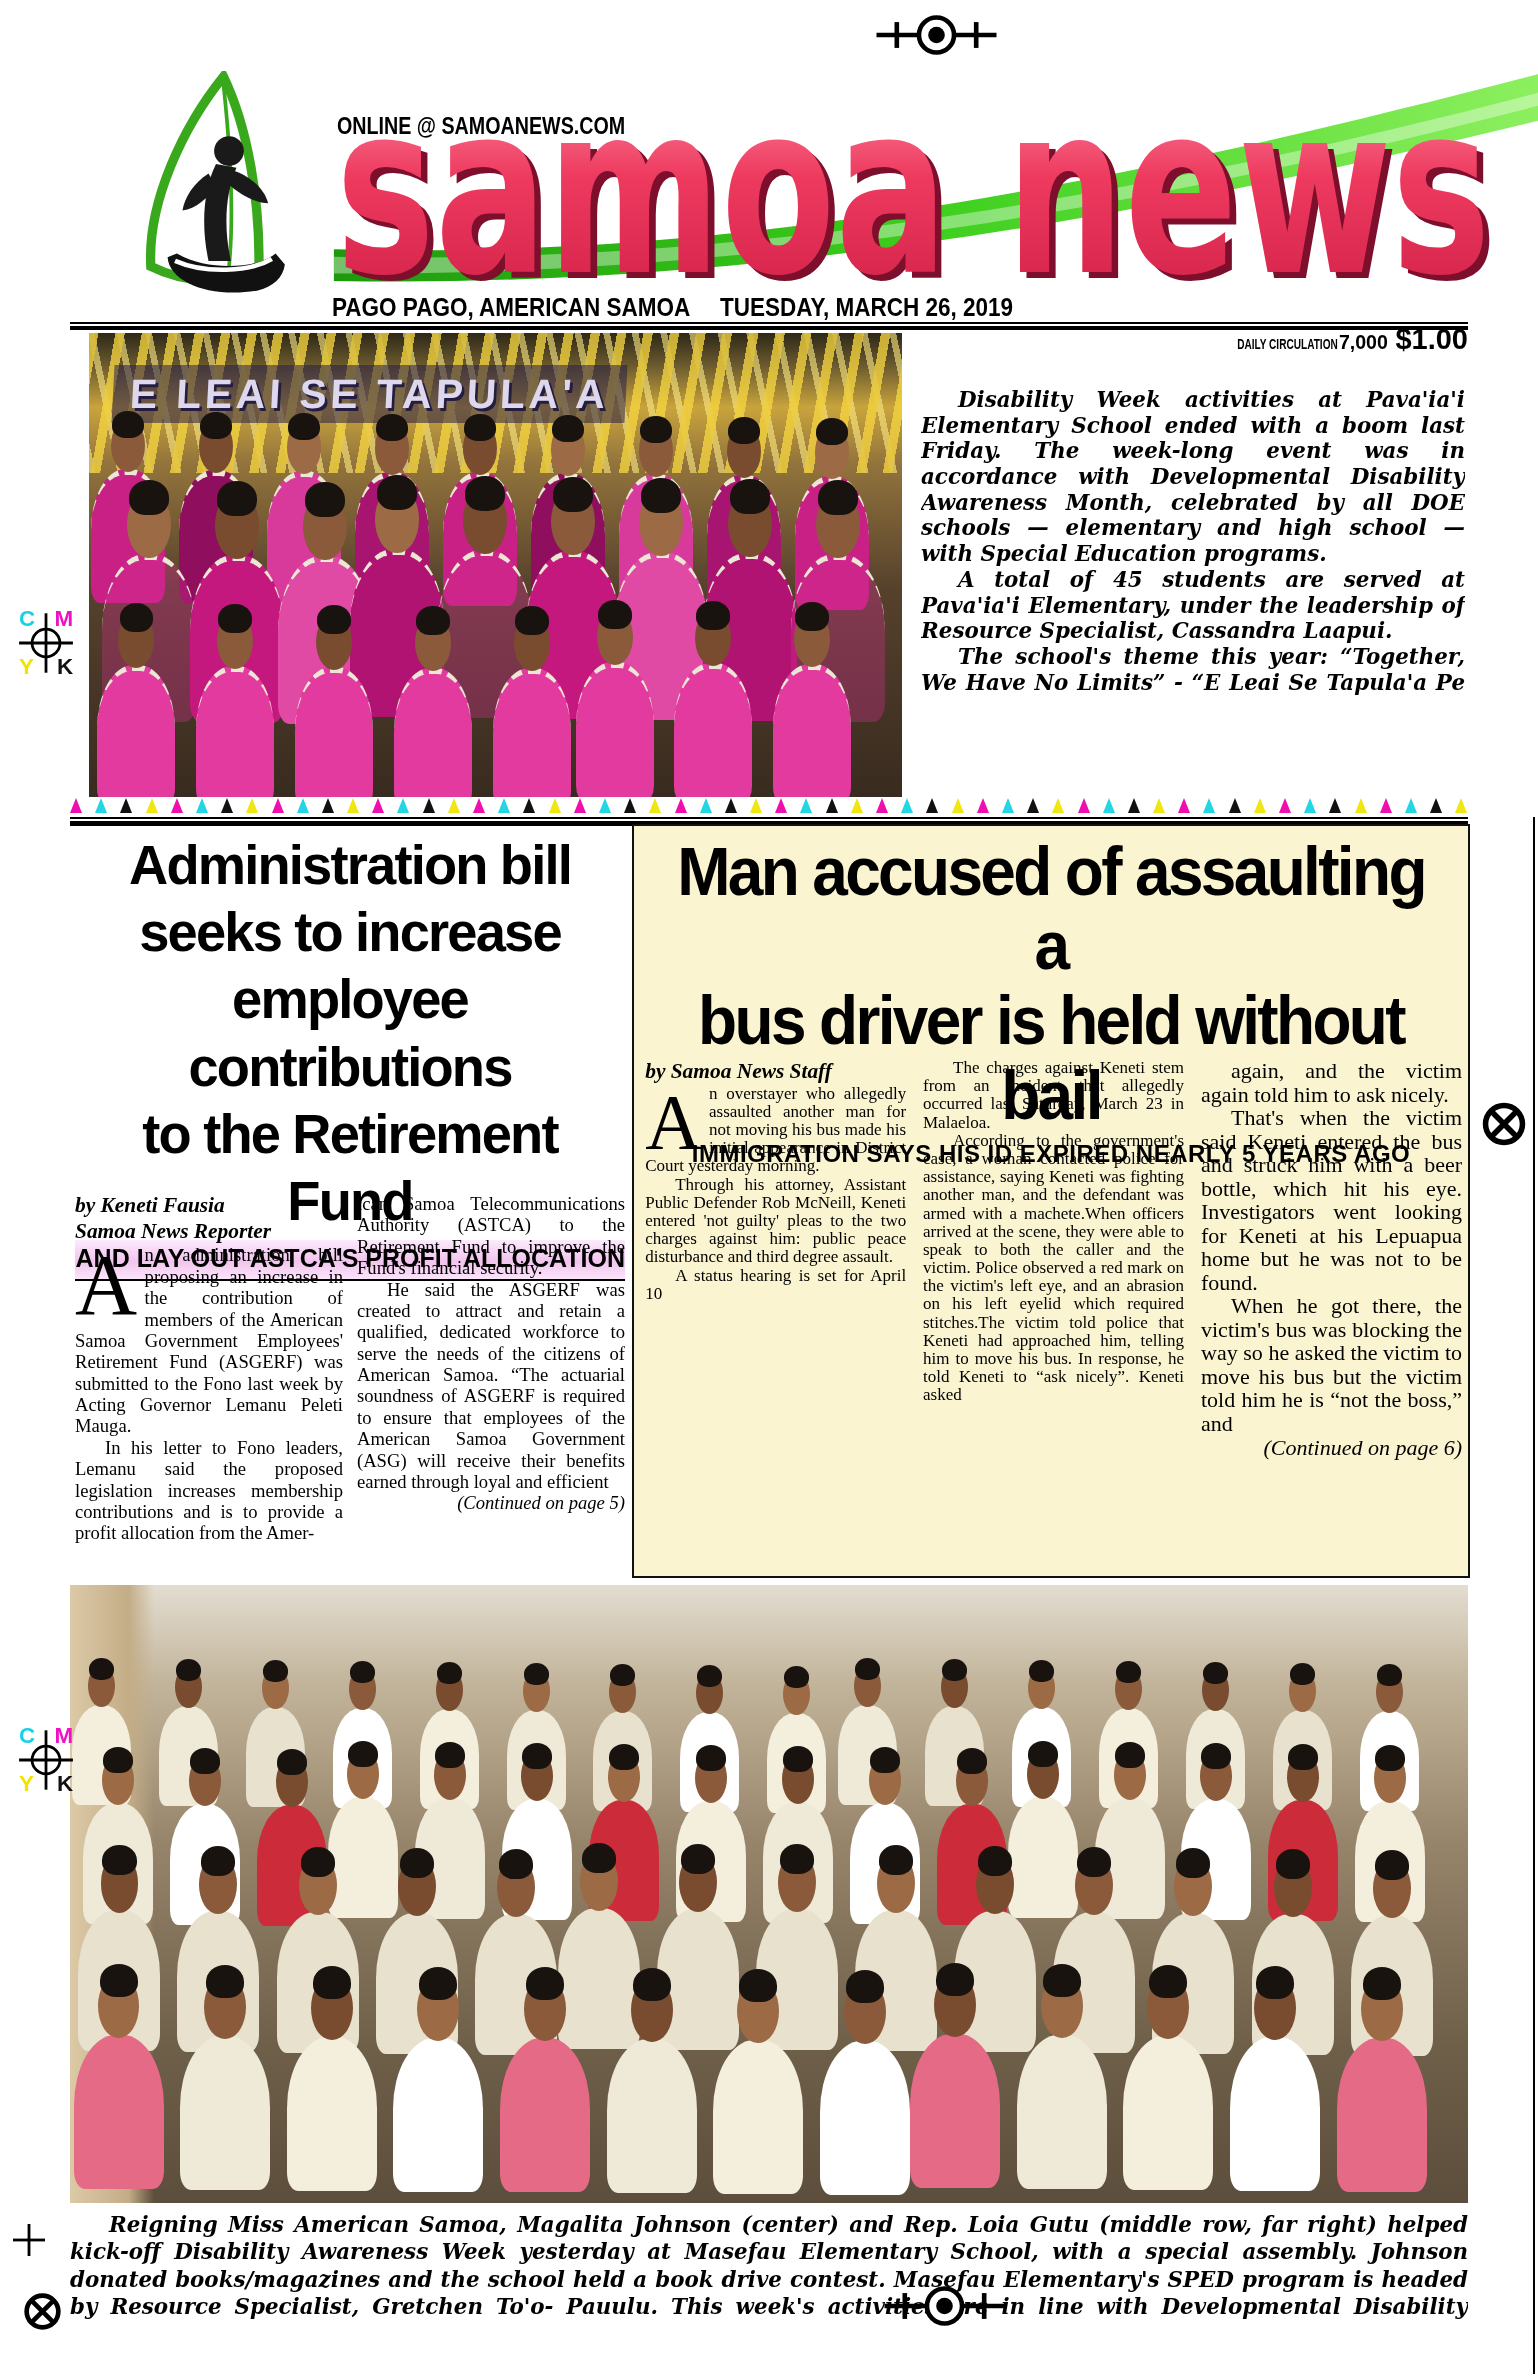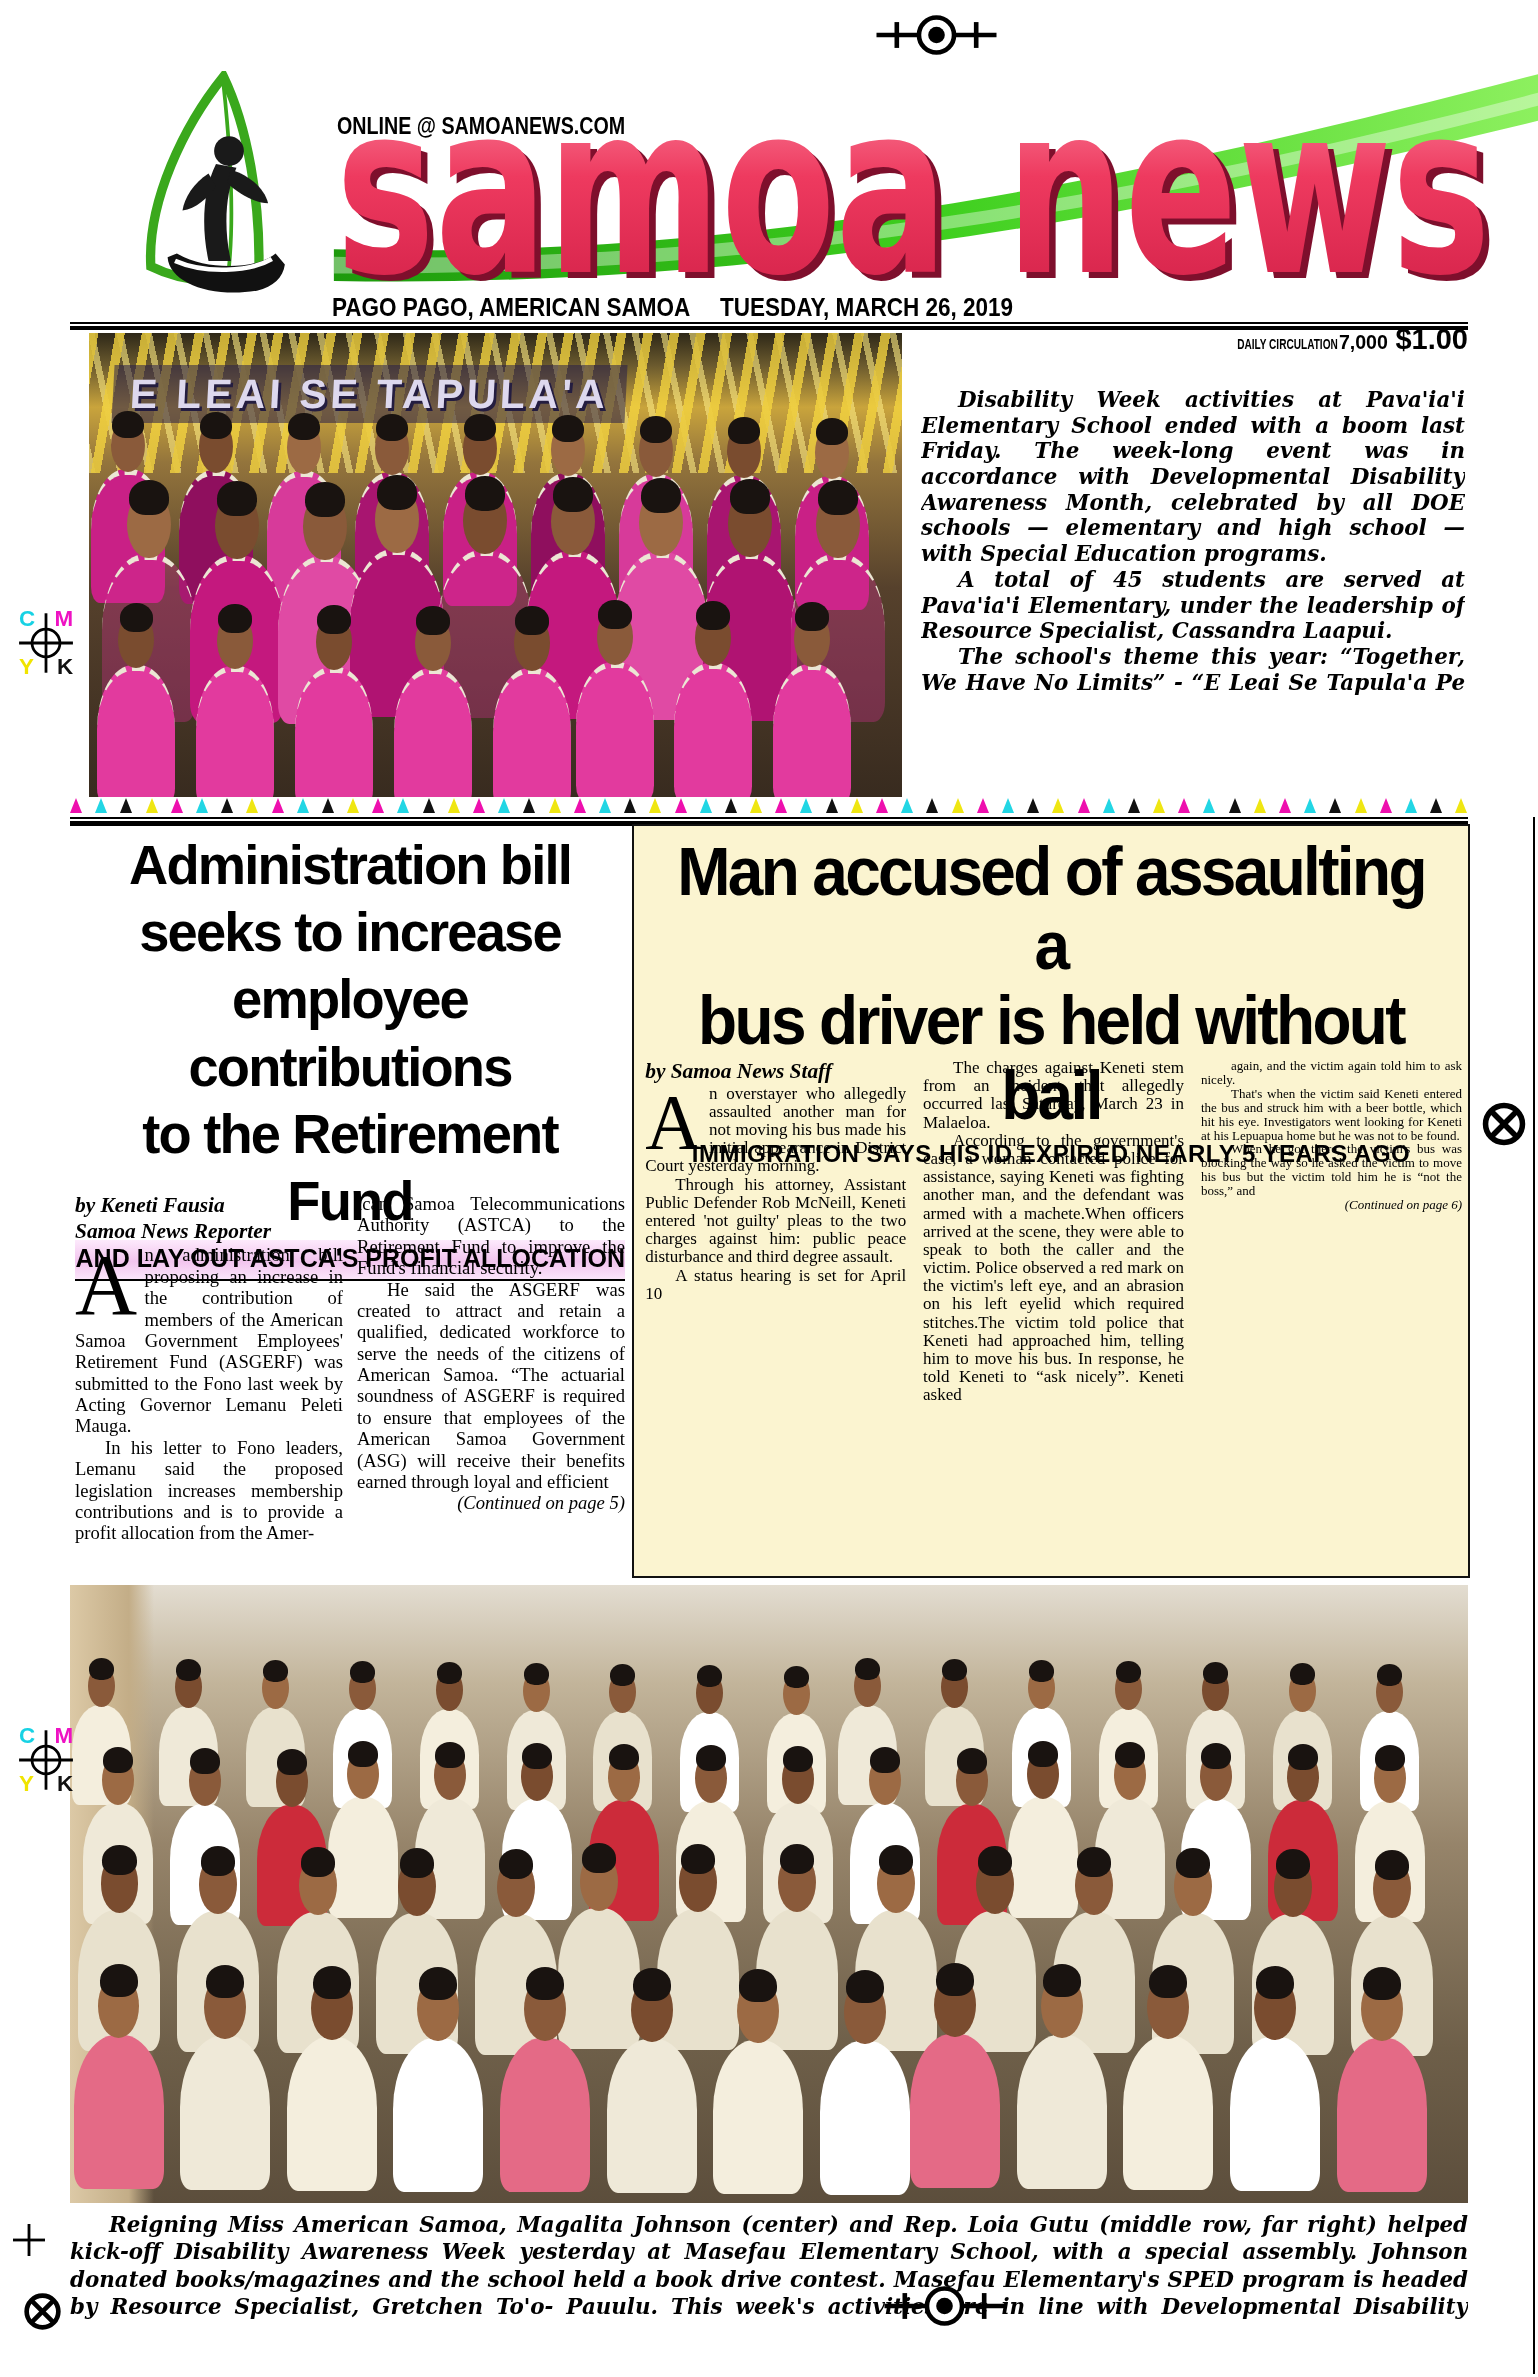--- a/index.html
+++ b/index.html
@@ -72,21 +72,21 @@
   #lcol2{left:282px;top:362px;width:268px;height:390px;font-size:18.6px;line-height:1.15;}
 
   
   #rightArticle{position:absolute;left:632px;top:824px;width:838px;height:754px;
       background:#fbf4d0;border:2.8px solid #111;box-sizing:border-box;}
   #rightArticle .headline{margin-top:7.5px;text-align:center;font:bold 68px/1.1 "Liberation Sans",sans-serif;
       letter-spacing:-2.8px;transform:scaleX(.94);transform-origin:center;}
   #rightArticle .subhead{text-align:center;font:bold 24px "Liberation Sans",sans-serif;margin-top:7.5px;letter-spacing:0.5px;}
   #rcol1{left:11.2px;top:233px;width:261px;height:511px;font-size:17px;line-height:1.07;}
   #rcol2{left:289px;top:233px;width:261px;height:511px;font-size:17px;line-height:1.07;}
-  #rcol3{left:567px;top:233px;width:261px;height:511px;font-size:13px;line-height:1.07;}
+  #rcol3{left:567px;top:233px;width:261px;height:511px;font-size:22px;line-height:1.07;}
   #rcol1 .dc{font-size:78px;}
 
   #regRight{left:1480px;top:1100px;}
   #rightEdgeLine{position:absolute;left:1533px;top:817px;width:1.9px;height:1557px;background:#000;}
 
   
   #bottomPhoto{position:absolute;left:70px;top:1585px;width:1398px;height:618px;overflow:hidden;
       background:linear-gradient(180deg,#e3ddd1 0%,#c2b49a 16%,#96846a 42%,#6e5f49 75%,#5c4e3c 100%);}
   #bottomPhoto .drape{position:absolute;left:0;top:0;width:84px;height:100%;
       background:linear-gradient(90deg,#dcc9a6,#c3ad87 70%,rgba(195,173,135,0));}

